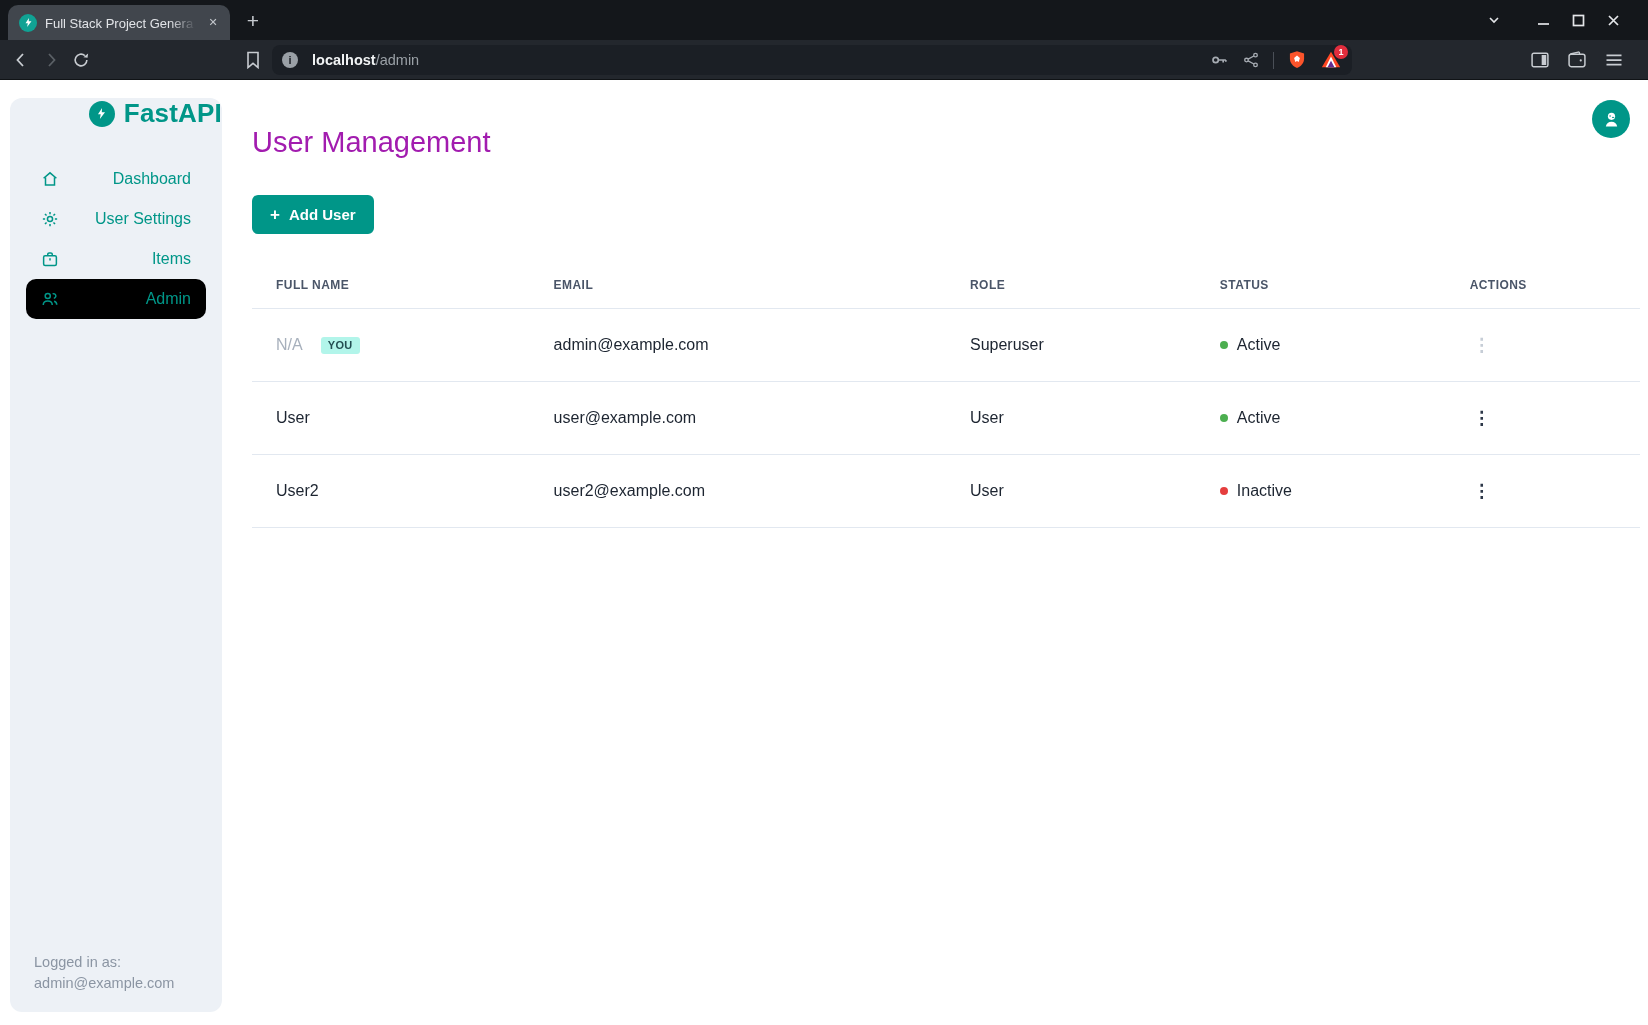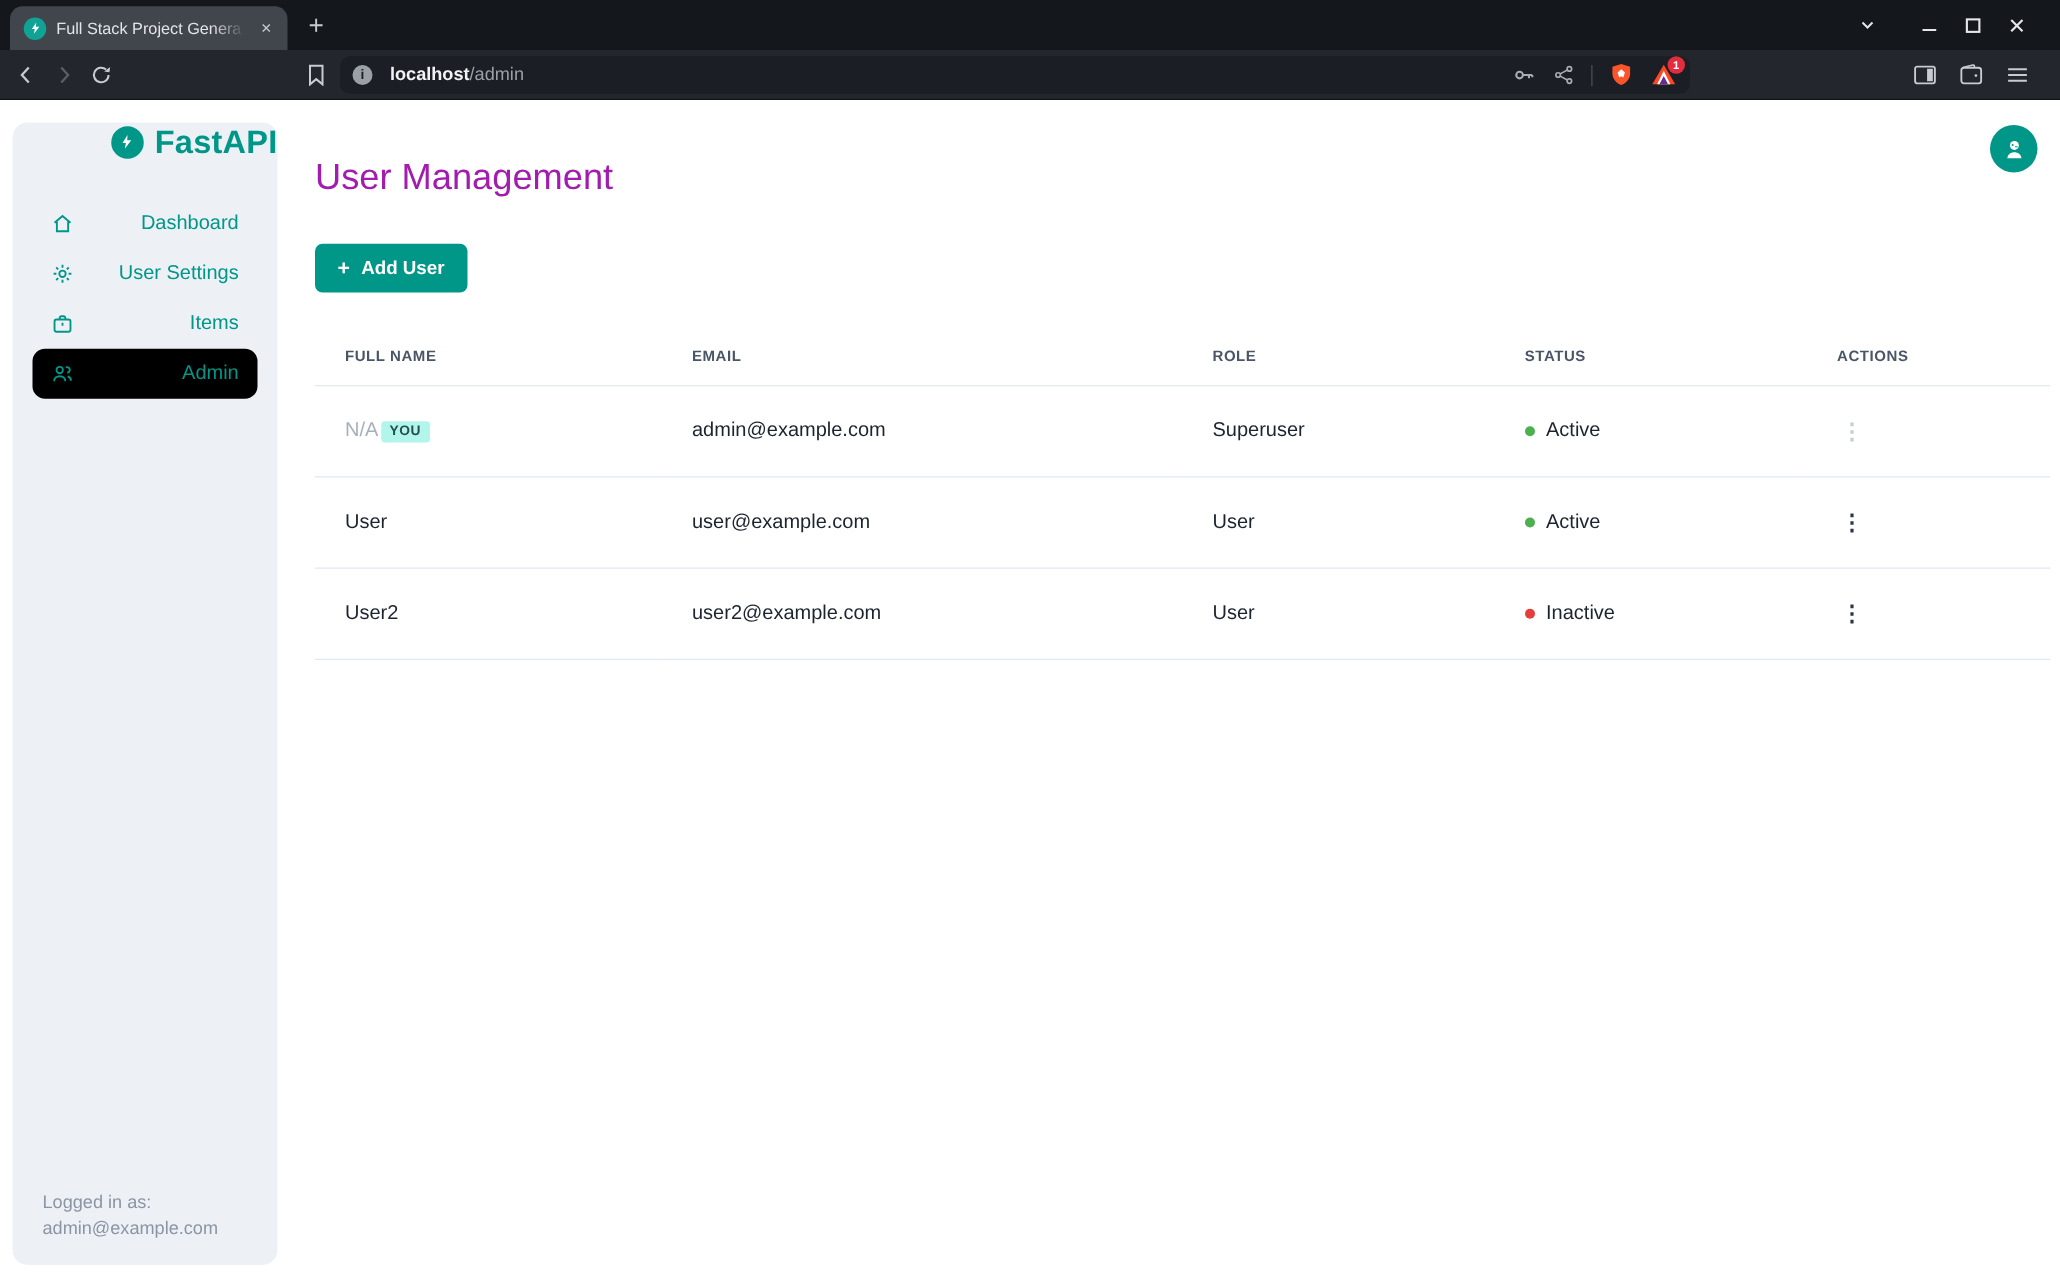--- a/index.html
+++ b/index.html
@@ -72,21 +72,21 @@
                   display:inline-flex; align-items:center; gap:9px; cursor:pointer; }
   .add-user-btn .plus { font-size:17px; font-weight:700; line-height:1; }
 
   .table-wrap { margin:24px 8px 0 30px; }
   table.users { width:100%; border-collapse:collapse; table-layout:fixed; }
   th { text-align:left; font-size:12px; font-weight:700; color:#4a5568; letter-spacing:0.45px;
        padding:20px 24px 16px; border-bottom:1px solid #e2e8f0; white-space:nowrap; }
   td { height:73px; padding:0 24px; border-bottom:1px solid #e2e8f0; font-size:16px; color:#1c2430; vertical-align:middle; }
   col.c1{width:20%;} col.c2{width:30%;} col.c3{width:18%;} col.c4{width:18%;} col.c5{width:14%;}
   .na-text { color:#a7b0bc; }
-  .you-badge { display:inline-block; margin-left:2px; padding:2px 7px 3px; border-radius:3px;
+  .you-badge { display:inline-block; margin-left:18px; padding:2px 7px 3px; border-radius:3px;
                background:#b2f5ea; color:#234e52; font-size:11px; font-weight:700; letter-spacing:0.4px; vertical-align:1px; }
   .status-cell { display:flex; align-items:center; gap:9px; }
   .dot { width:8px; height:8px; border-radius:50%; flex:0 0 auto; }
   .dot-active { background:#4caf50; }
   .dot-inactive { background:#e53e3e; }
   .kebab { font-size:18px; font-weight:700; color:#2d3748; line-height:1; cursor:pointer;
            width:24px; height:24px; display:flex; align-items:center; justify-content:center; }
   .kebab.muted { color:#c6cdd6; cursor:default; }
 </style>
 </head>

